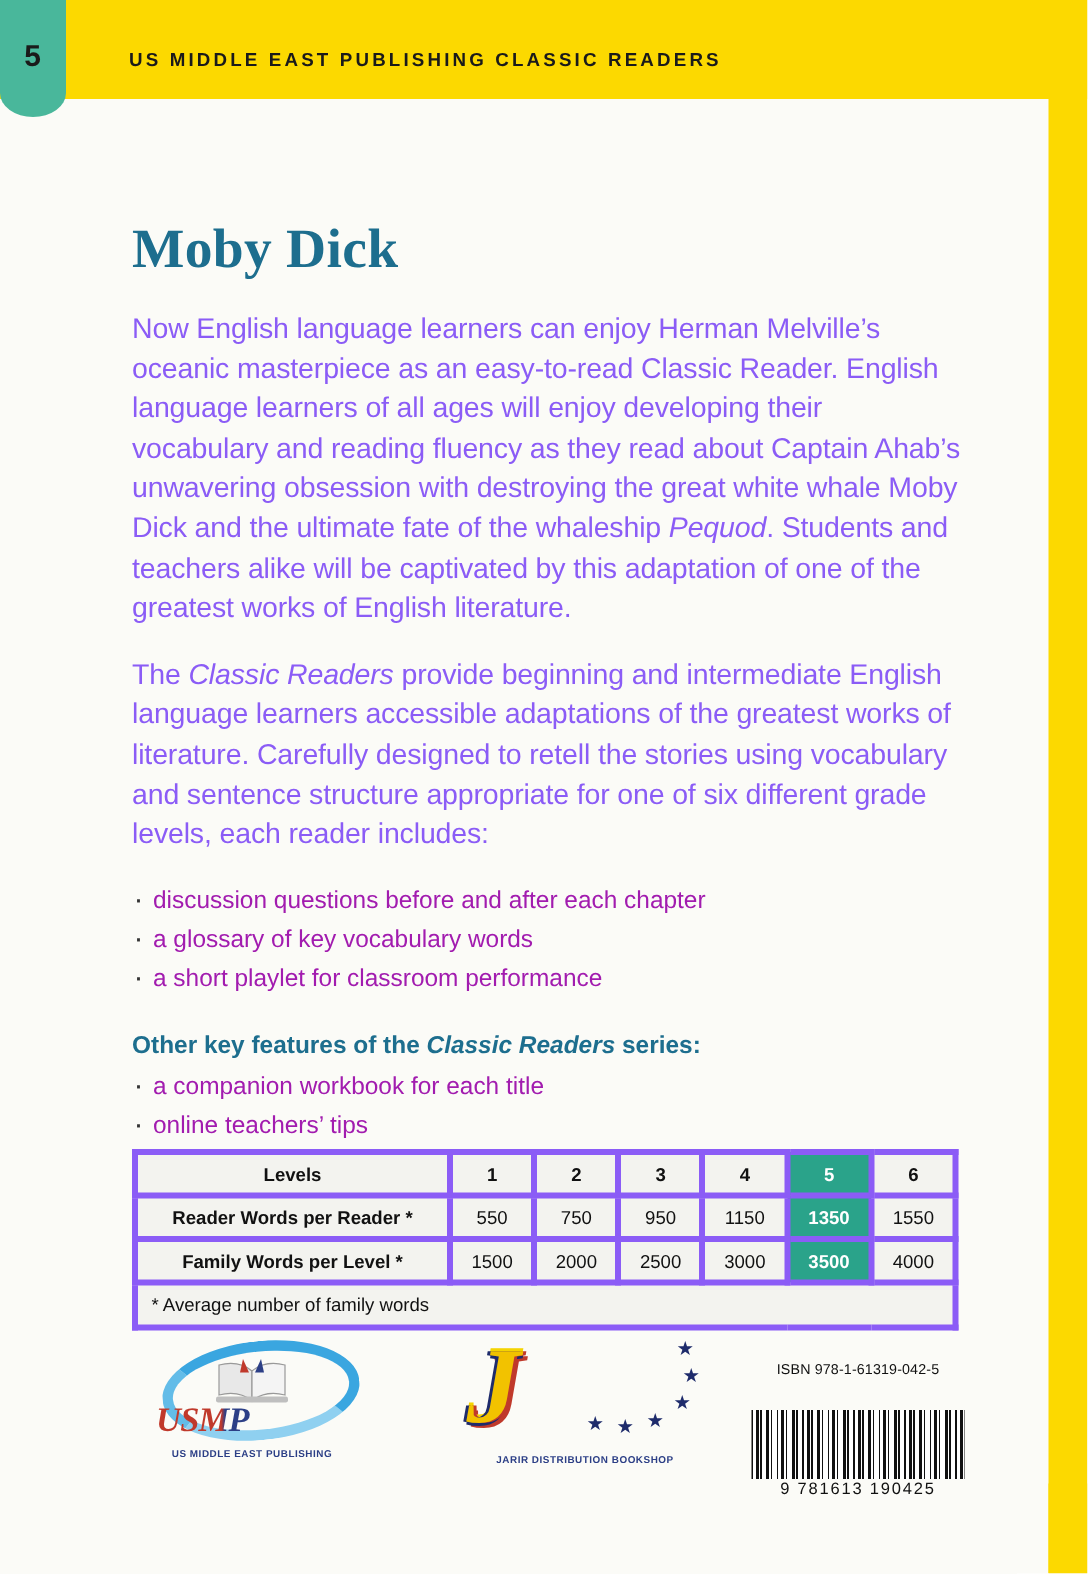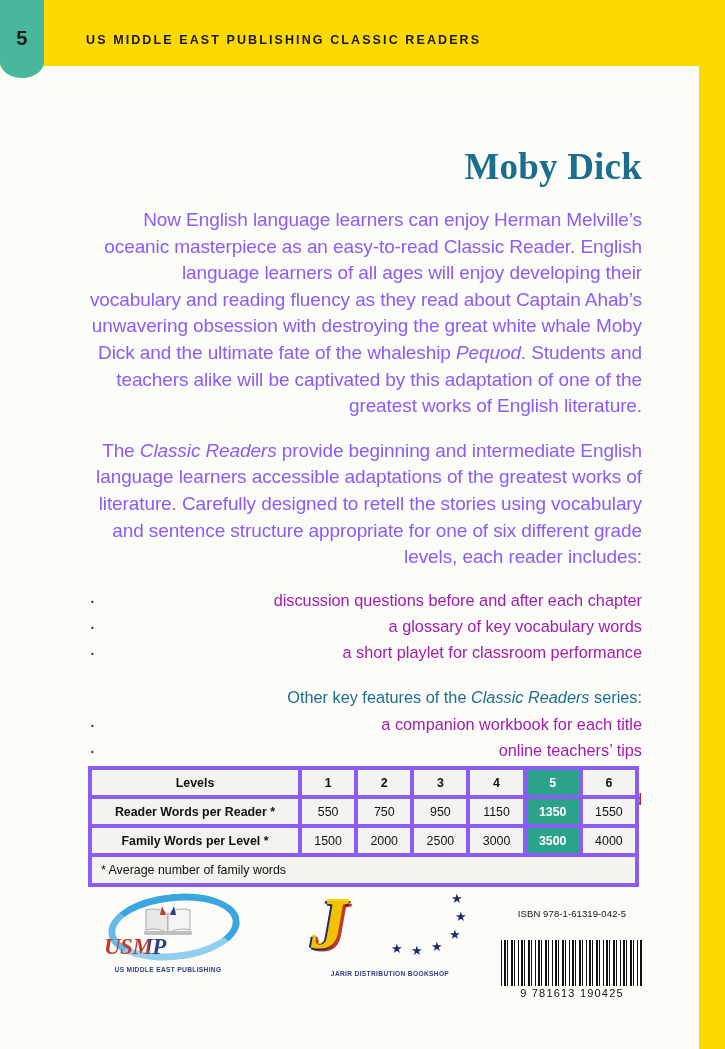--- a/index.html
+++ b/index.html
@@ -70,21 +70,20 @@
     letter-spacing: 2.1px;
     z-index: 2;
   }
 
   
   .content {
     position: absolute;
     left: 88px;
     top: 148px;
     width: 554px;
-    text-align: right;
   }
 
   .book-title {
     font-family: "Liberation Serif", serif;
     color: #1d6e8e;
     font-size: 37px;
     font-weight: bold;
     line-height: 1;
     margin: 0 0 22px 0;
     letter-spacing: 0.2px;
@@ -118,21 +117,21 @@
     left: 1px;
     top: -1px;
     font-size: 20px;
     color: #333;
     line-height: 1.25;
   }
 
   .other-features-heading {
     color: #1d6e8e;
     font-size: 16.3px;
-    font-weight: normal;
+    font-weight: bold;
     margin: 22px 0 5px 0;
     line-height: 1.3;
   }
   .other-features-heading em { font-style: italic; }
 
   .series-editor {
     color: #b91c1c;
     font-size: 16.3px;
     font-weight: normal;
     margin: 27px 0 0 0;

